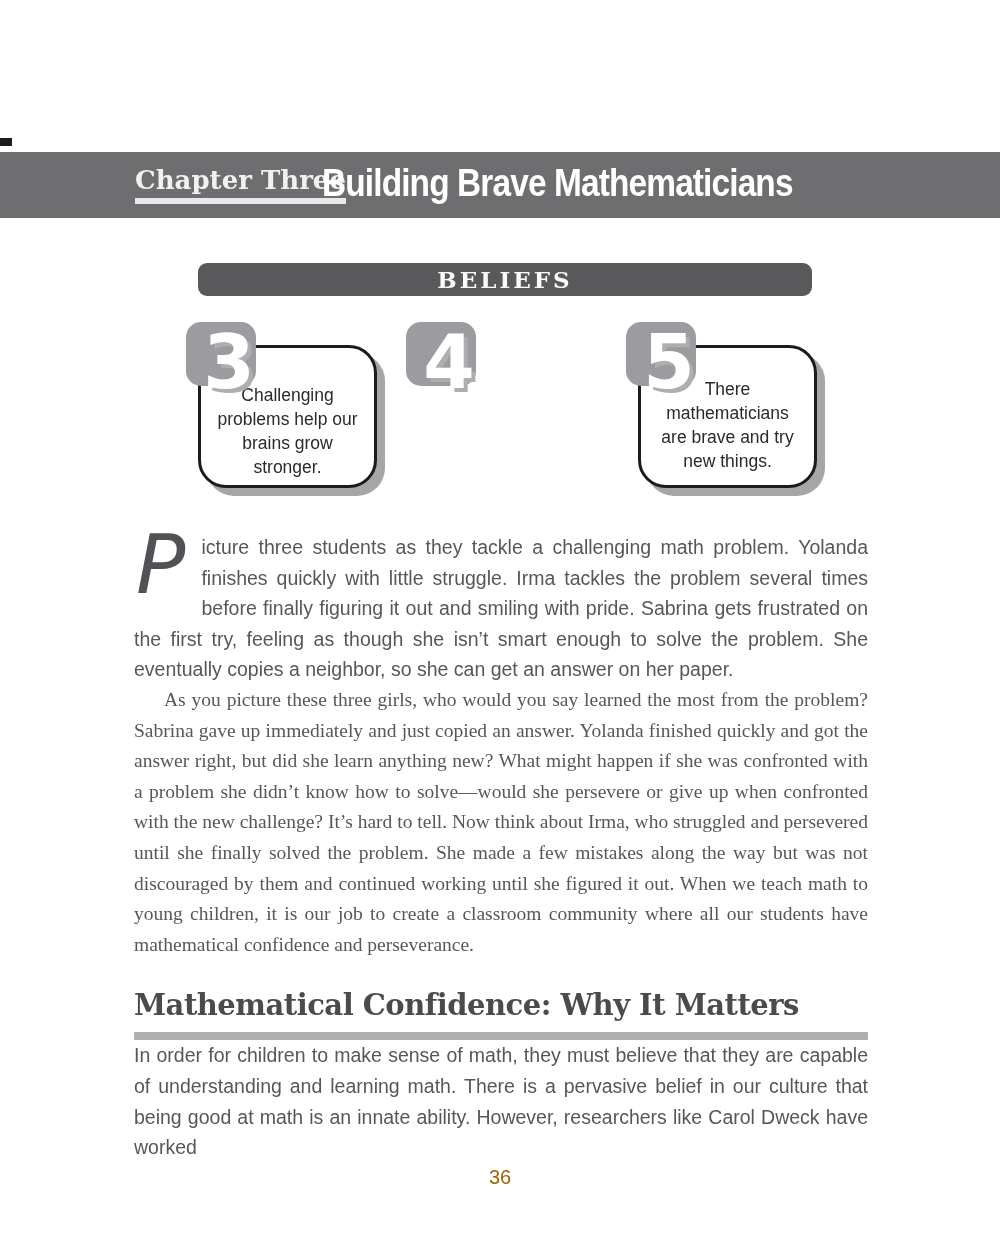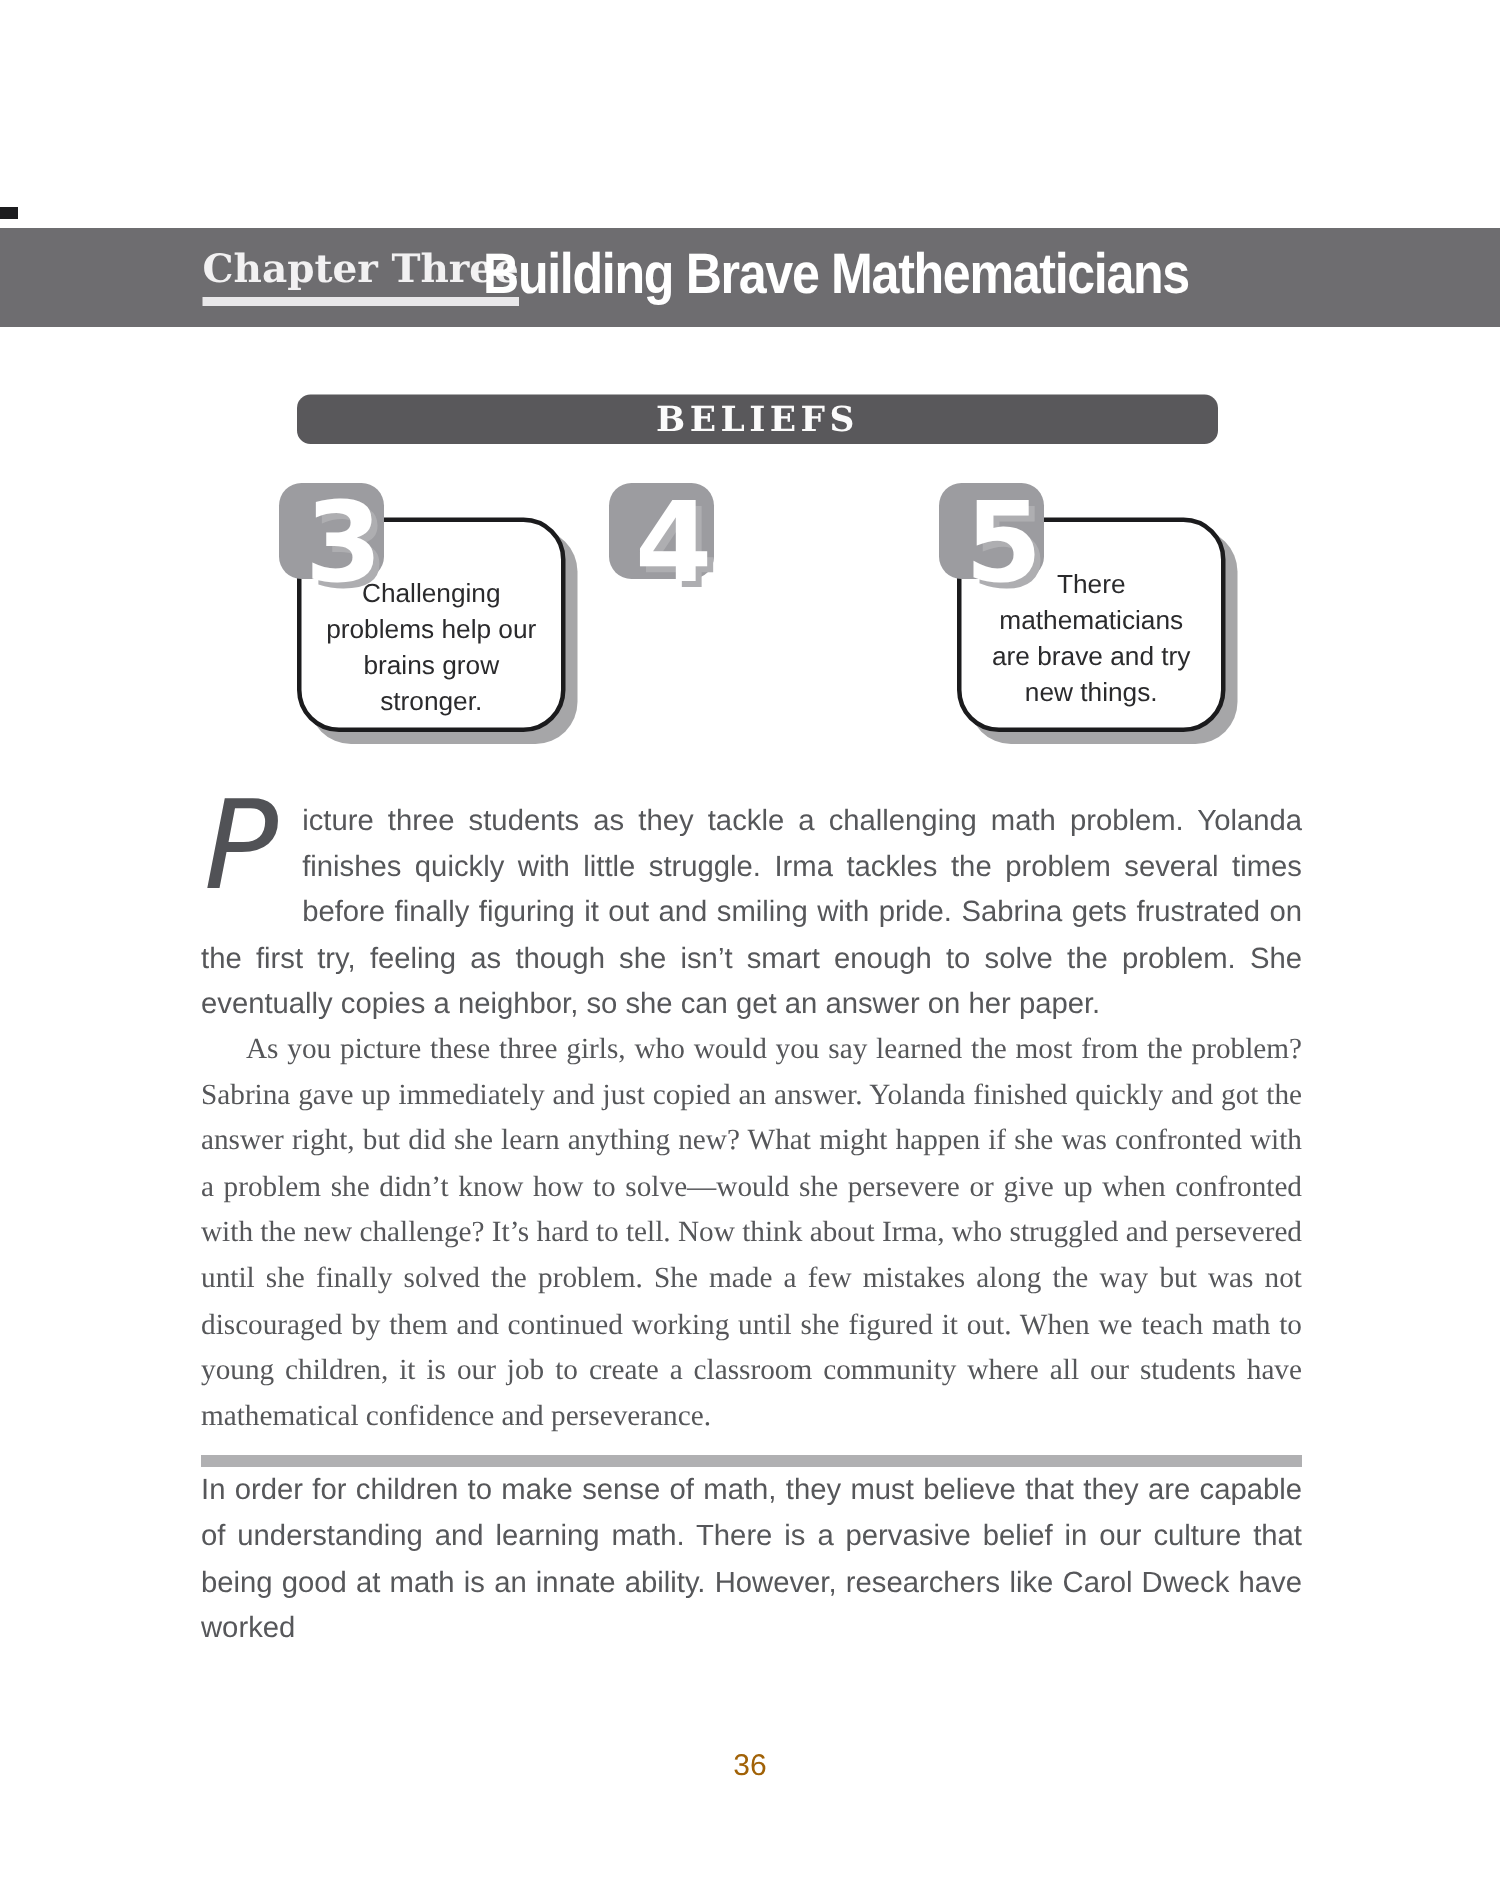--- a/index.html
+++ b/index.html
@@ -196,19 +196,20 @@
     <div class="card-badge"></div>
     <div class="card-number">5</div>
     <div class="card-bubble">
       <div class="card-text">There mathematicians are brave and try new things.</div>
     </div>
   </div>
 
   <div class="content">
     <p><span class="dropcap">P</span><span>icture three students as they tackle a challenging math problem. Yolanda finishes quickly with little struggle. Irma tackles the problem several times before finally figuring it out and smiling with pride. Sabrina gets frustrated on the first try, feeling as though she isn’t smart enough to solve the problem. She eventually copies a neighbor, so she can get an answer on her paper.</span></p>
     <p class="para-indent">As you picture these three girls, who would you say learned the most from the problem? Sabrina gave up immediately and just copied an answer. Yolanda finished quickly and got the answer right, but did she learn anything new? What might happen if she was confronted with a problem she didn’t know how to solve—would she persevere or give up when confronted with the new challenge? It’s hard to tell. Now think about Irma, who struggled and persevered until she finally solved the problem. She made a few mistakes along the way but was not discouraged by them and continued working until she figured it out. When we teach math to young children, it is our job to create a classroom community where all our students have mathematical confidence and perseverance.</p>
+    <h2 class="section-heading">Mathematical Confidence: Why It Matters</h2>
     <div class="section-rule"></div>
     <p class="para-last">In order for children to make sense of math, they must believe that they are capable of understanding and learning math. There is a pervasive belief in our culture that being good at math is an innate ability. However, researchers like Carol Dweck have worked</p>
   </div>
 
   <div class="page-number">36</div>
 
 </div>
 
 </body></html>

